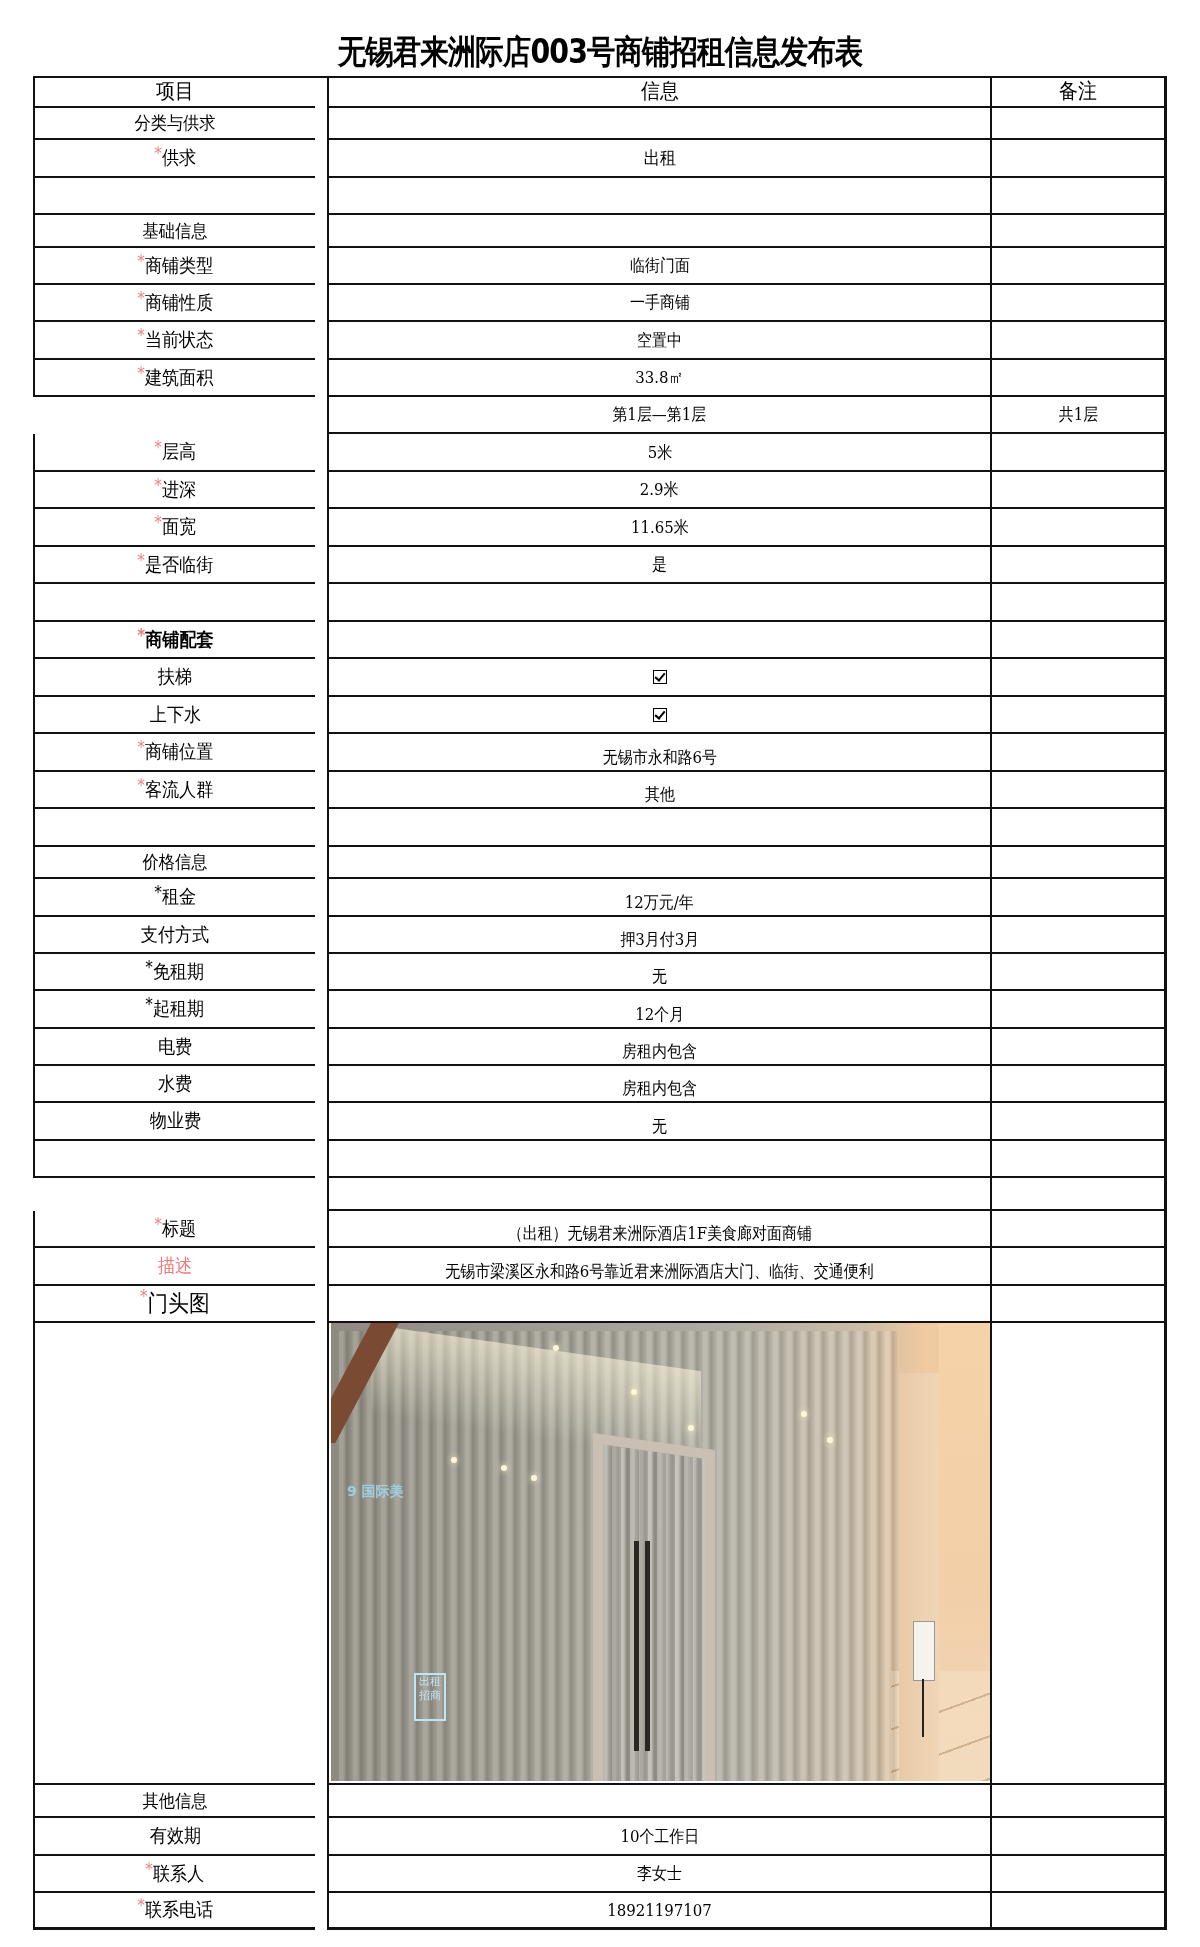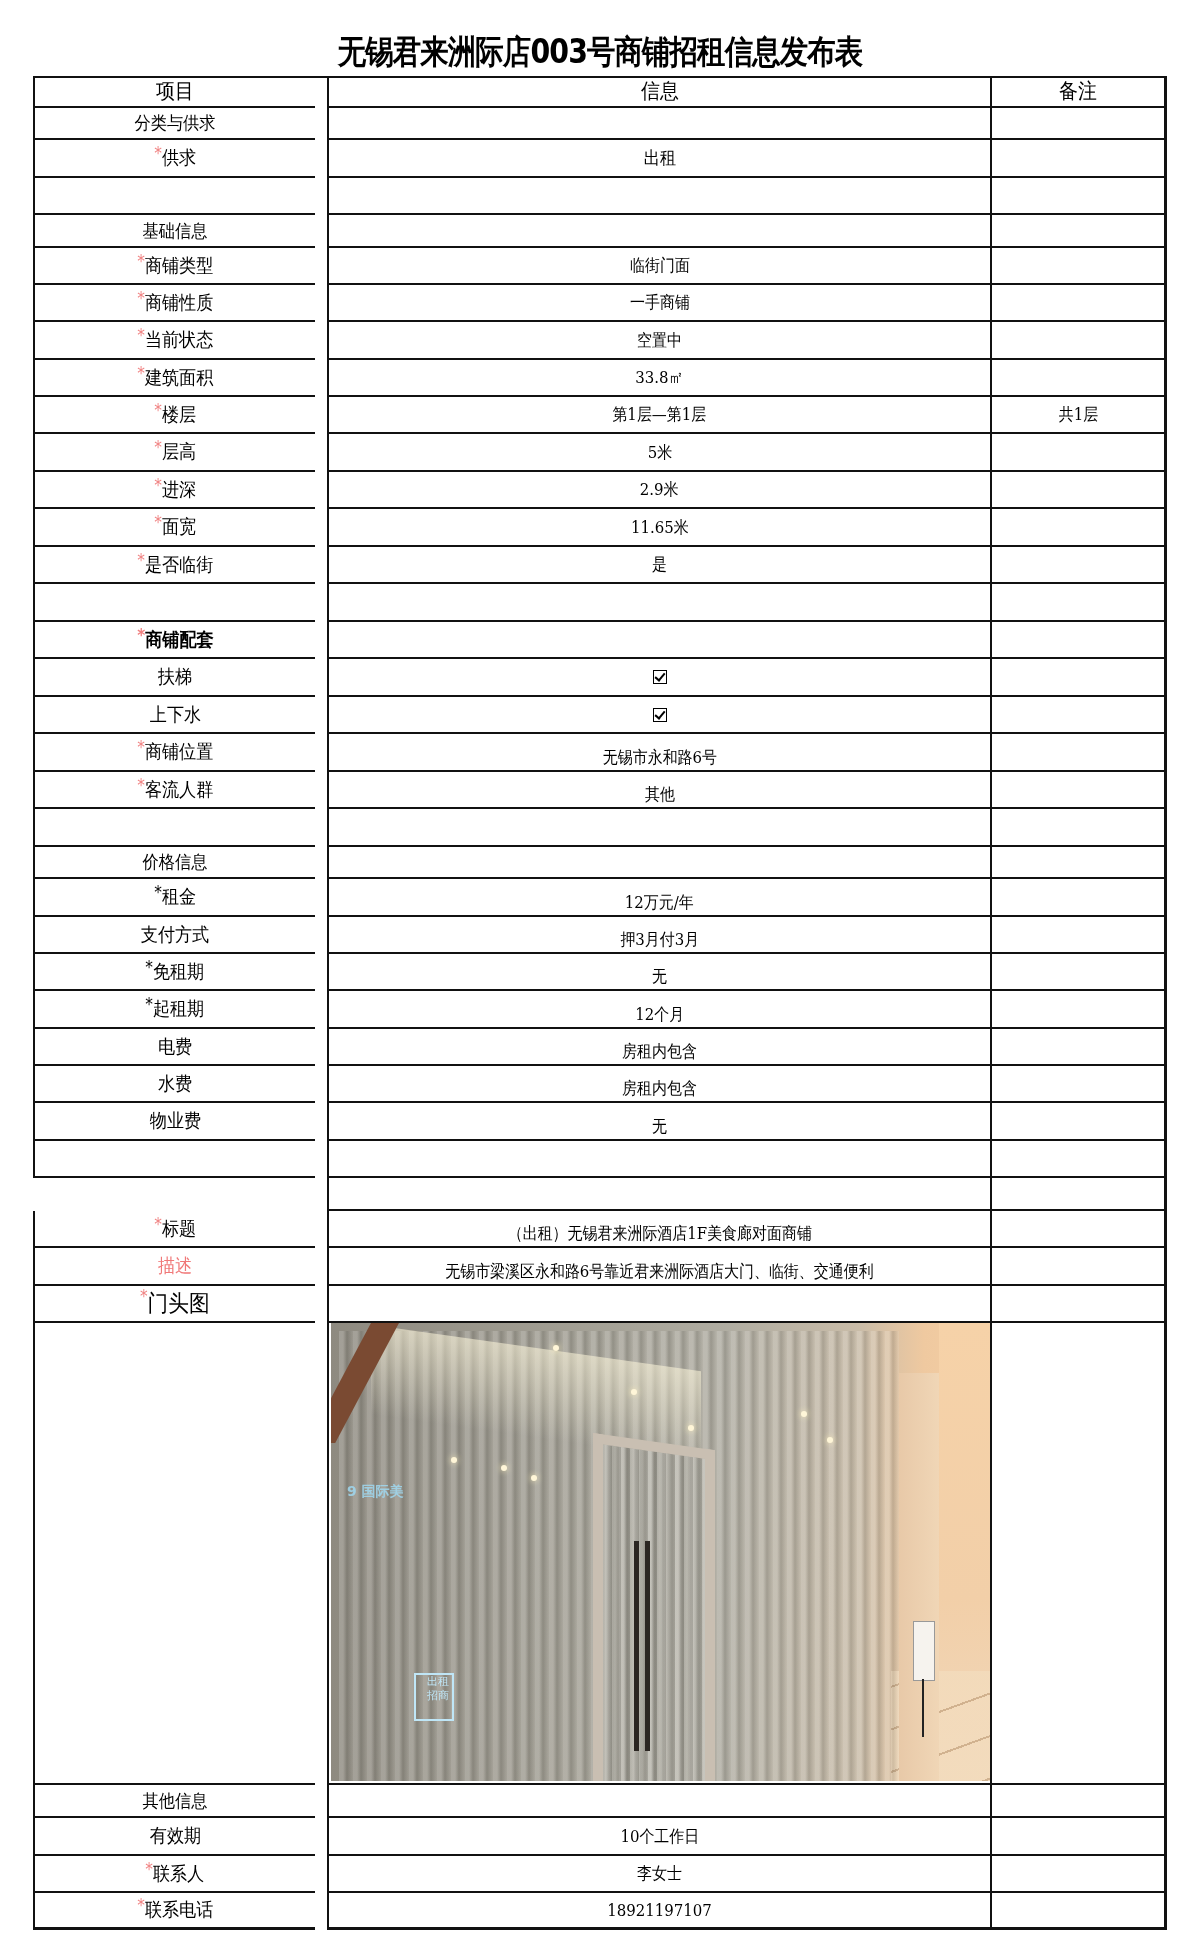--- a/index.html
+++ b/index.html
@@ -43,21 +43,21 @@
   .beam { position:absolute; left:0; top:0; width:28px; height:120px; background:#7a4a32; transform:skewX(-28deg); transform-origin:0 0; left:40px; }
   .pillar { position:absolute; left:568px; top:50px; width:40px; bottom:0; background:linear-gradient(90deg,#e8c9a8,#f0d6b6); }
   .wall { position:absolute; left:608px; top:0; right:0; bottom:0; background:linear-gradient(180deg,#f6d2a8,#f2cfa8 60%,#f0d8bc); }
   .floor { position:absolute; left:560px; right:0; bottom:0; height:110px;
            background:repeating-linear-gradient(160deg,#f3dcbd 0 14px,#c9a985 14px 16px,#f3dcbd 16px 40px); opacity:0.8; }
   .doorframe { position:absolute; left:262px; top:110px; width:102px; bottom:0;
                border:10px solid #c9bfb2; border-bottom:none; transform:skewY(8deg); transform-origin:0 0;
                background:repeating-linear-gradient(90deg, rgba(230,230,225,0.25) 0 3px, rgba(90,90,85,0.2) 6px 9px); }
   .handle { position:absolute; width:5px; background:#2b2622; }
   .sign1 { position:absolute; left:16px; top:160px; color:#9fd8f0; font-size:14px; font-weight:bold; writing-mode:horizontal-tb; opacity:0.85; }
-  .sign2 { position:absolute; left:83px; top:350px; width:28px; height:44px; border:2px solid #bfe6f7; color:#bfe6f7; font-size:11px; line-height:14px; text-align:center;padding-left:8px; }
+  .sign2 { position:absolute; left:83px; top:350px; width:28px; height:44px; border:2px solid #bfe6f7; color:#bfe6f7; font-size:11px; line-height:14px; text-align:center; }
   .lamp { position:absolute; width:6px; height:6px; border-radius:50%; background:#fff6d8; box-shadow:0 0 6px #fff2c0; }
   .stand { position:absolute; left:582px; top:298px; width:20px; height:58px; background:#f6f3ee; border:1px solid #999; }
   .standpole { position:absolute; left:591px; top:356px; width:2px; height:58px; background:#222; }
 </style>
 </head>
 <body>
 
 <div class="title">无锡君来洲际店003号商铺招租信息发布表</div>
 
 <div class="table">
@@ -141,23 +141,20 @@
     <div class="cell c1">
         <span class="label"><span class="star">*</span><span>建筑面积</span></span>
       </div>
     <div class="cell c2">
         <span class="val">33.8㎡</span>
       </div>
     <div class="cell c3"></div>
   </div>
 
   <div class="row" style="top:321px;height:37px;">
-    <div class="cell c1">
-        <span class="label"><span class="star">*</span><span>楼层</span></span>
-      </div>
     <div class="cell c2">
         <span class="val">第1层—第1层</span>
       </div>
     <div class="cell c3">
         <span class="note">共1层</span>
       </div>
   </div>
 
   <div class="row" style="top:358px;height:38px;">
     <div class="cell c1">

